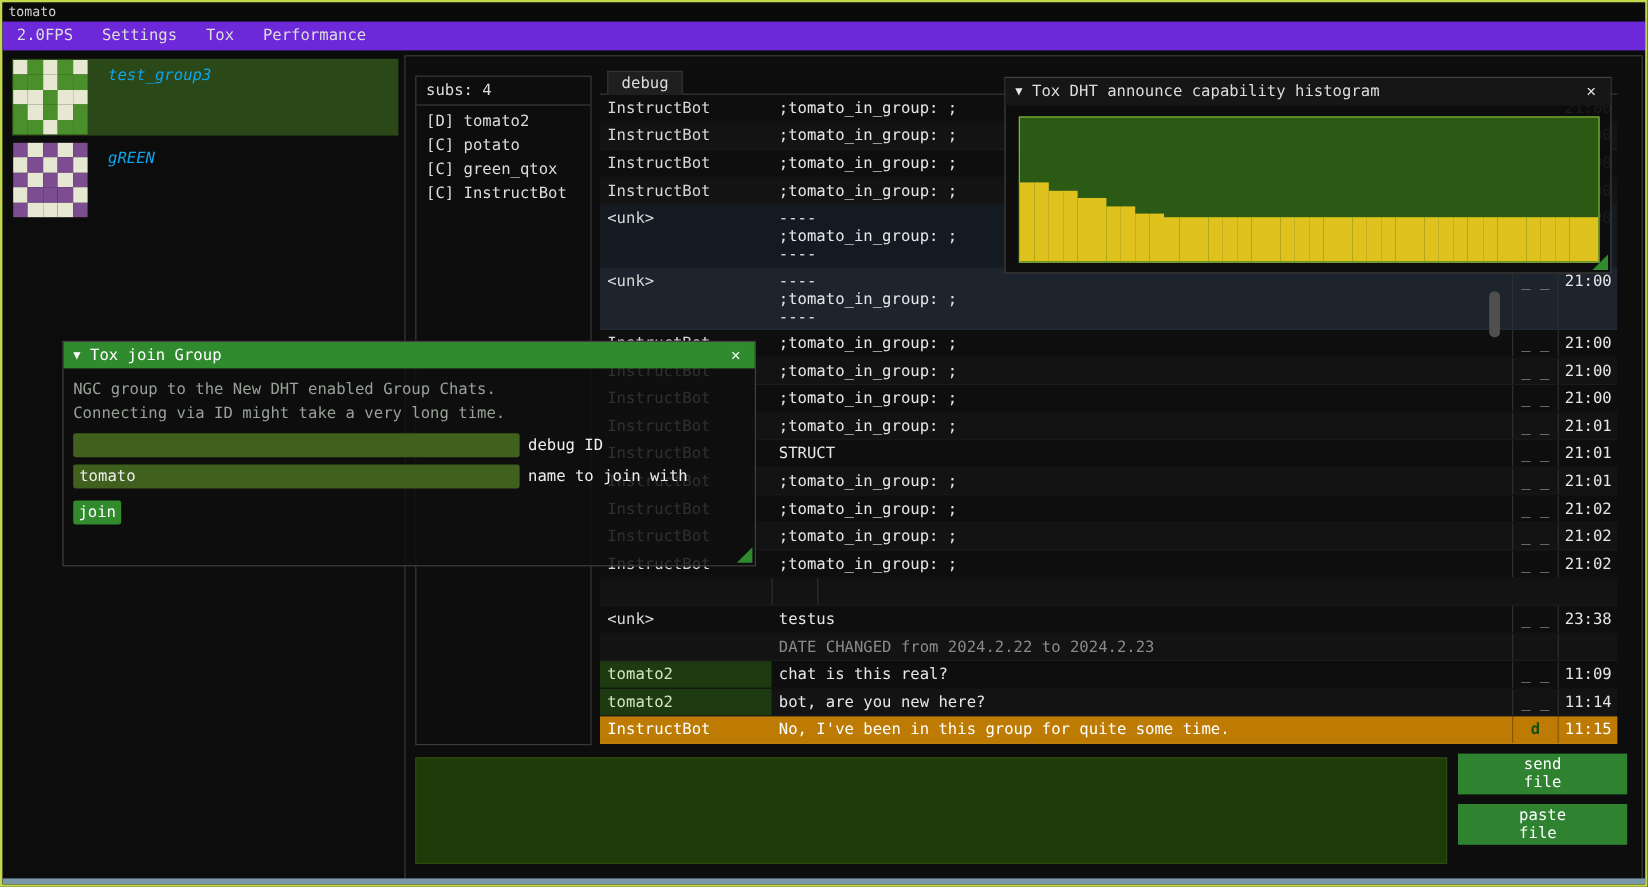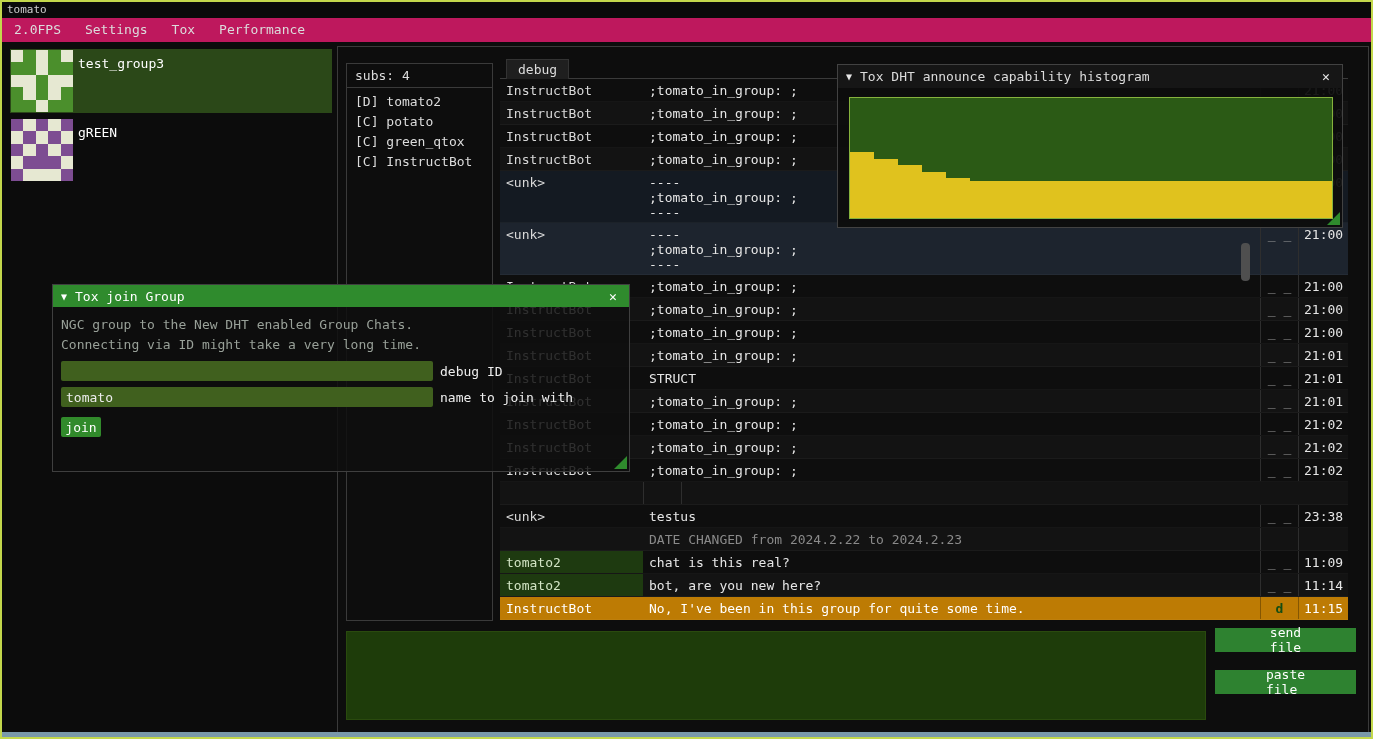--- a/index.html
+++ b/index.html
@@ -12,31 +12,31 @@
     font-size:13px;
     border:2px solid #c3d84c;
     overflow:hidden;
   }
   .titlebar {
     position:absolute; left:0; top:0; right:0; height:16px;
     background:#0a0a0a; font-size:11px; line-height:16px; padding-left:5px; color:#cfcfcf;
   }
   .menubar {
     position:absolute; left:0; top:16px; right:0; height:24px;
-    background:#be185d; display:flex; align-items:stretch;
+    background:#6d28d9; display:flex; align-items:stretch;
   }
   .menu-item { padding:4px 12px; line-height:16px; white-space:nowrap; }
 
   
   .group-list { position:absolute; left:8px; top:47px; width:322px; }
   .group-item { display:flex; align-items:flex-start; min-height:64px; margin-bottom:5px; padding:1px; }
   .group-item.selected { background:#2b4818; }
   .avatar { width:62px; height:62px; flex:0 0 62px; display:grid;
             grid-template-columns:repeat(5,1fr); grid-template-rows:repeat(5,1fr); }
-  .group-label { margin-left:5px; margin-top:6px; color:#ffffff; }
+  .group-label { margin-left:17px; margin-top:6px; color:#0ea5e9;font-style:italic; }
 
   
   .chat-window { position:absolute; left:335px; top:44px; width:1032px; height:688px;
                  background:#0d0d0d; border:1px solid #3a3a3a; }
   .members { position:absolute; left:8px; top:16px; width:147px; height:558px;
              border:1px solid #3a3a3a; background:#0d0d0d; }
   .members-header { height:24px; padding:4px 8px; border-bottom:1px solid #3a3a3a; }
   .member-list { padding-top:4px; }
   .member-item { height:20px; line-height:20px; padding-left:8px; white-space:nowrap; }
 
@@ -59,21 +59,21 @@
   .crow.orange .c-msg, .crow.orange .c-name, .crow.orange .c-time { color:#ffffff; }
   .crow.orange .c-status { color:#134d13; font-weight:bold; }
   .crow.orange .c-status, .crow.orange .c-time { border-left-color:rgba(0,0,0,0.3); }
 
   .scroll-thumb { position:absolute; left:903px; top:196px; width:9px; height:38px;
                   background:#4f4f4f; border-radius:4px; }
 
   .compose { position:absolute; left:8px; top:584px; width:860px; height:89px;
              background:#1e3c0a; border:1px solid #2a4a0e; color:#e0e0e0;
              font:inherit; resize:none; outline:none; }
-  .btn { position:absolute; left:877px; width:141px; height:24px; background:#2e8230;
+  .btn { position:absolute; left:877px; width:141px; height:34px; background:#2e8230;
          display:flex; align-items:center; justify-content:center; color:#ffffff; cursor:pointer; }
   .btn.send  { top:581px; }
   .btn.paste { top:623px; }
   .btn-label { white-space:pre-line; text-align:left; line-height:15px; }
 
   
   .win-titlebar { display:flex; align-items:center; padding:0 8px; }
   .win-titlebar .arrow { font-size:10px; margin-right:8px; color:#e8e8e8; }
   .win-titlebar .win-title { flex:1; white-space:nowrap; overflow:hidden; }
   .win-titlebar .close { width:16px; text-align:center; cursor:pointer; color:#e8e8e8; }

